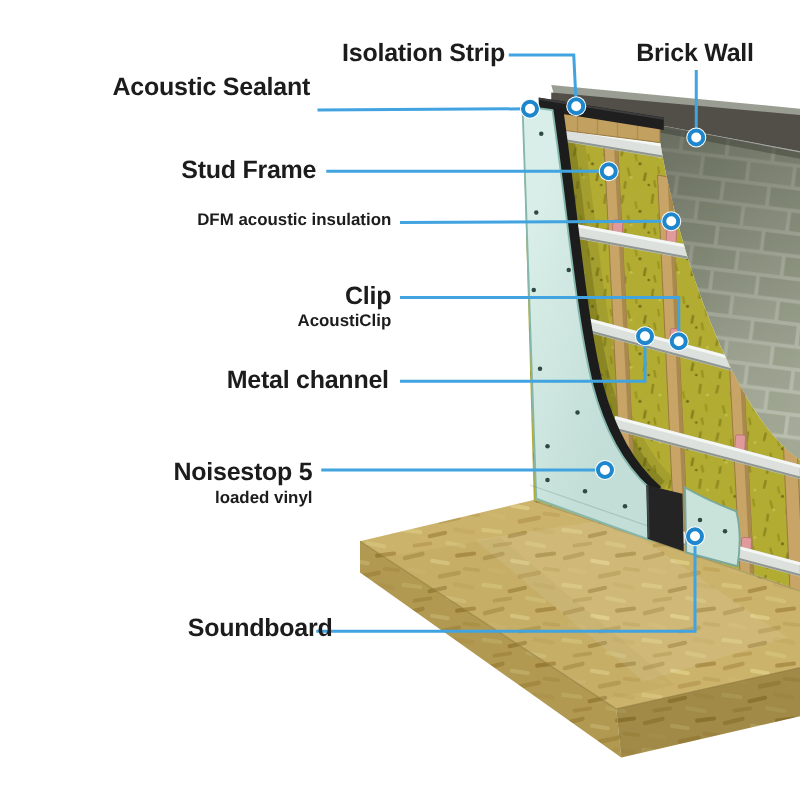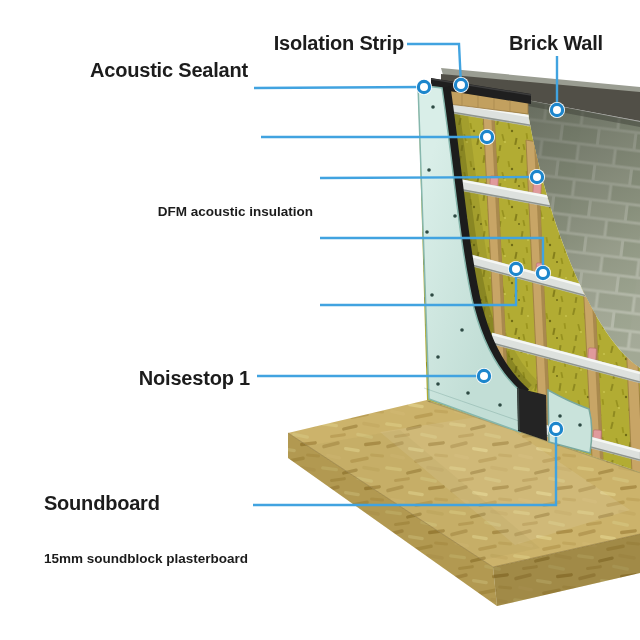--- a/index.html
+++ b/index.html
@@ -1,22 +1,22 @@
 <!DOCTYPE html>
 <html><head>
 <meta charset="utf-8">
 <style>
   html,body{margin:0;padding:0;background:#fff;}
   #stage{position:relative;width:640px;height:640px;background:#fff;overflow:hidden;
          font-family:"Liberation Sans",sans-serif;}
   #diagram-svg{position:absolute;left:0;top:0;}
-  .callout{position:absolute;color:#1c1c1c;text-align:left;white-space:nowrap;}
+  .callout{position:absolute;color:#1c1c1c;text-align:right;white-space:nowrap;}
   .callout.center{text-align:left;}
   .lt{font:700 20px/21px "Liberation Sans",sans-serif;letter-spacing:-0.2px;}
-  .ls{font:700 13.5px/18.5px "Liberation Sans",sans-serif;margin-top:36px;}
+  .ls{font:700 13.5px/18.5px "Liberation Sans",sans-serif;}
 </style>
 </head>
 <body>
 
 <div id="stage">
 
 <svg id="diagram-svg" width="640" height="640" viewBox="0 0 640 640">
   <defs>
     <pattern id="osb" width="64" height="44" patternUnits="userSpaceOnUse">
       <rect width="64" height="44" fill="#c9af62"></rect>
@@ -241,31 +241,39 @@
 </div>
 
 <div class="callout center" style="left:509px;top:33px">
   <div class="lt">Brick Wall</div>
 </div>
 
 <div class="callout" style="right:392px;top:60px">
   <div class="lt">Acoustic Sealant</div>
 </div>
 
+<div class="callout" style="right:387px;top:126px">
+  <div class="lt">Stud Frame</div>
+</div>
 
 <div class="callout" style="right:327px;top:167px">
   <div class="ls">DFM acoustic insulation</div>
 </div>
 
+<div class="callout" style="right:327px;top:227px">
+  <div class="lt">Clip</div>
+  <div class="ls">AcoustiClip</div>
+</div>
 
 <div class="callout" style="right:329px;top:294px">
+  <div class="lt">Metal channel</div>
 </div>
 
 <div class="callout" style="right:390px;top:368px">
-  <div class="lt">Noisestop 1</div>
-</div>
-
-<div class="callout" style="right:392px;top:493px">
+  <div class="lt">Noisestop 5</div>
+  <div class="ls">loaded vinyl</div>
+</div>
+
+<div class="callout" style="right:374px;top:493px">
   <div class="lt">Soundboard</div>
-  <div class="ls">15mm soundblock plasterboard</div>
 </div>
 
 </div>
 
 </body></html>

